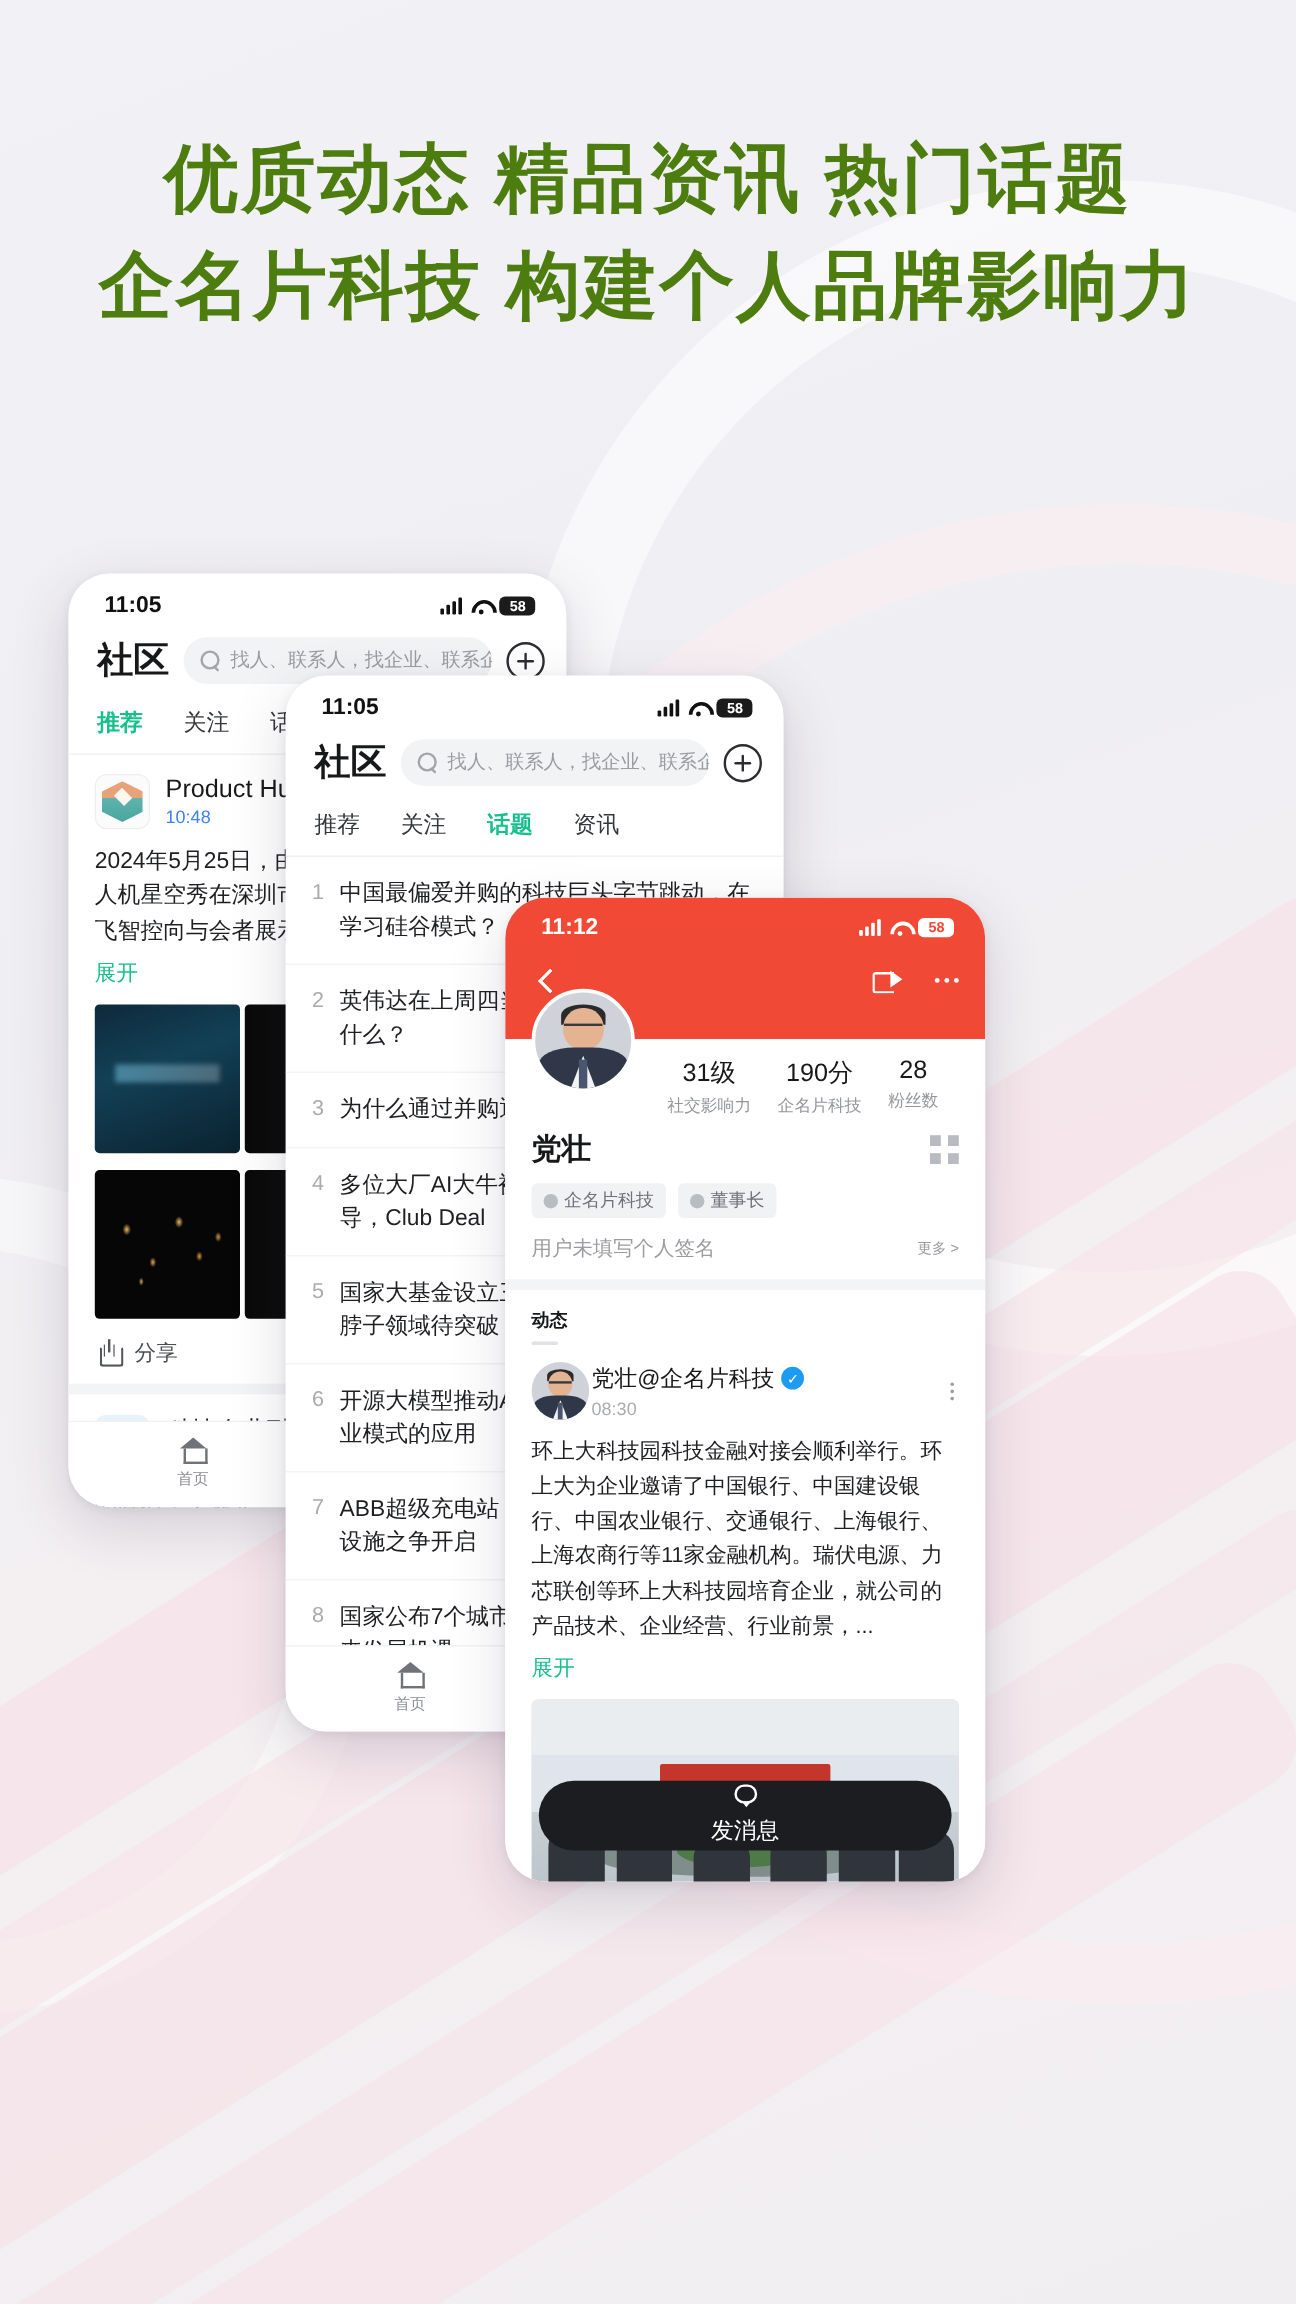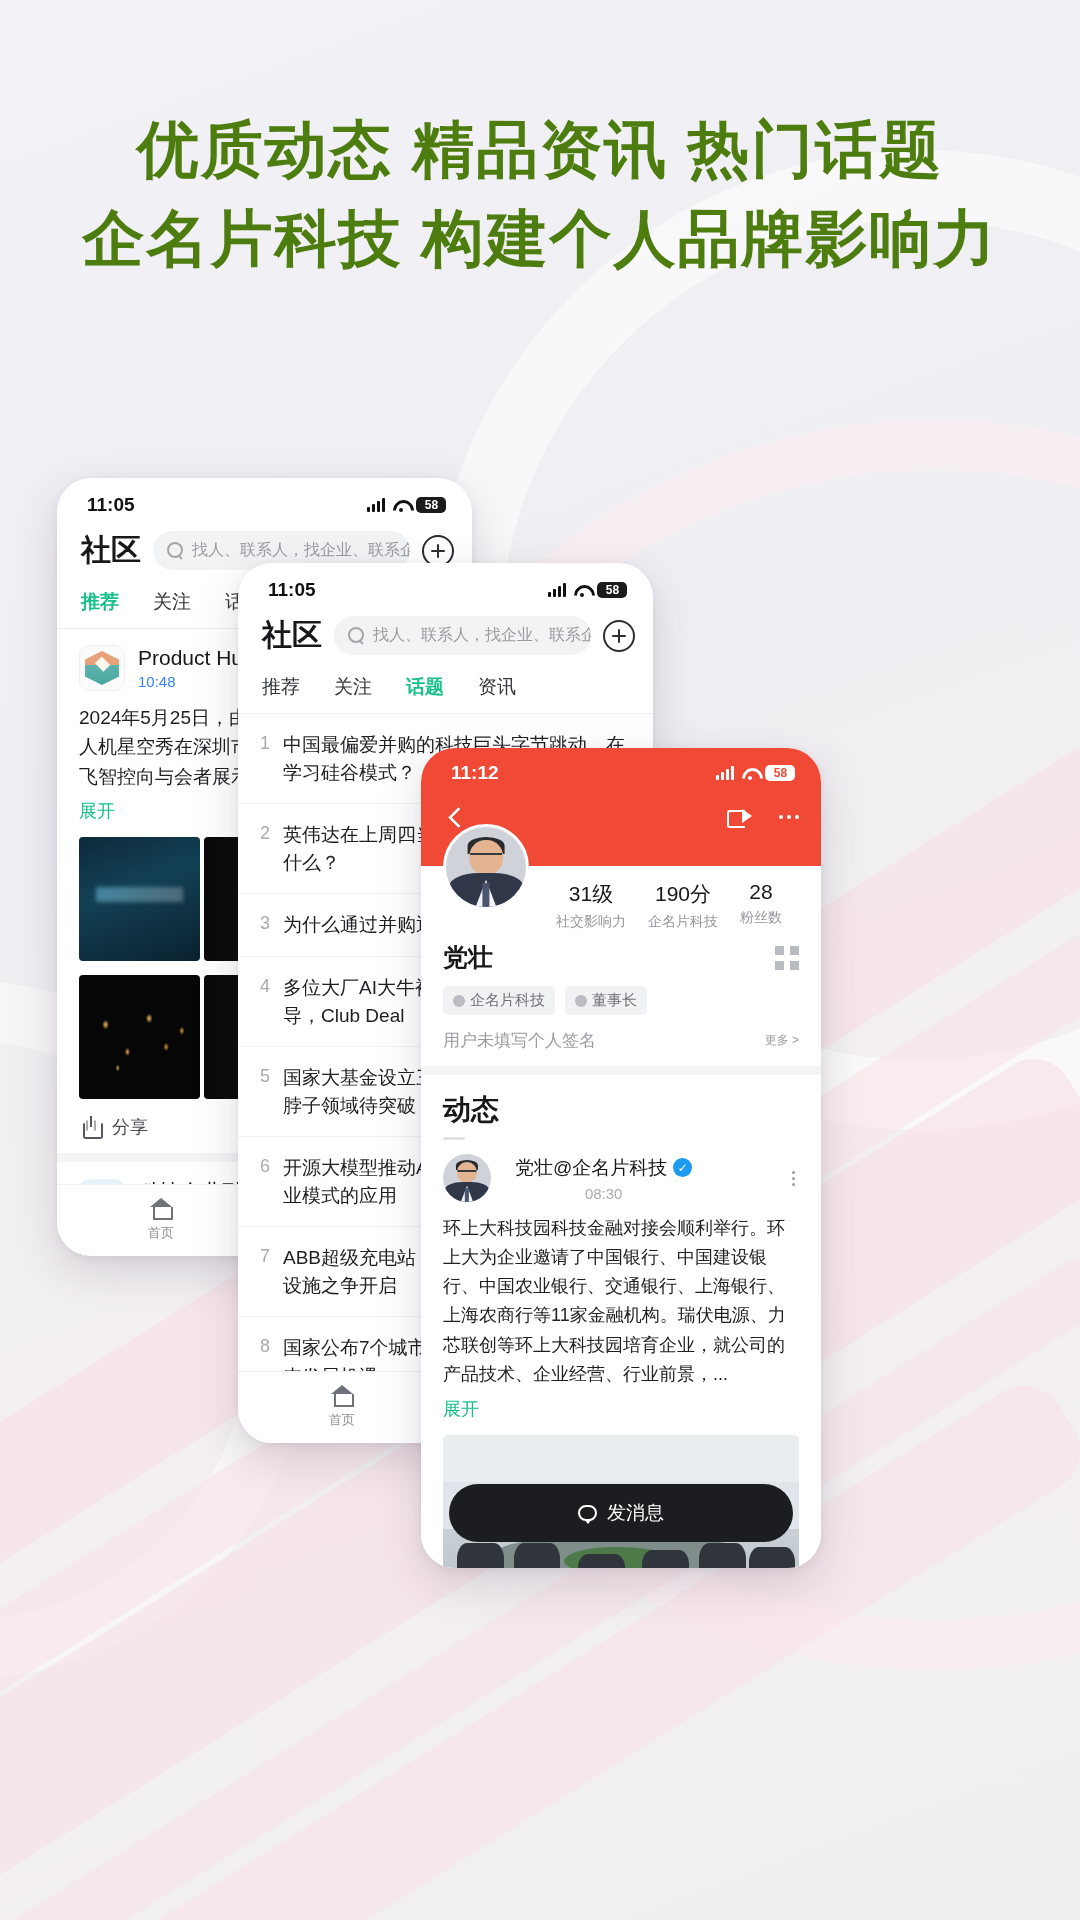--- a/index.html
+++ b/index.html
@@ -314,25 +314,25 @@
     display:flex; align-items:center; gap:5px;
     background:#f1f2f4; border-radius:5px; padding:5px 10px;
     font-size:15px; color:#6e7178;
   }
   .tag-dot { width:12px; height:12px; border-radius:50%; background:#b9bcc2; flex:0 0 auto; }
   .sig-row { display:flex; align-items:center; margin-top:14px; }
   .sig { font-size:17px; color:#9a9ca1;text-align:center; }
   .more { margin-left:auto; font-size:12px; color:#9a9ca1; }
 
   .sec-head { padding:16px 22px 0 22px; background:#fff; }
-  .sec-title { font-size:28px; font-weight:bold; color:#17181a; }
+  .sec-title { font-size:15px; font-weight:bold; color:#17181a; }
   .sec-bar { width:22px; height:3px; background:#e0e2e6; margin-top:8px; border-radius:2px; }
 
   .dyn-post { background:#fff; padding:14px 22px 0 22px; }
-  .dyn-head { display:flex; align-items:center; gap:24px;text-align:center; }
+  .dyn-head { display:flex; align-items:center; gap:2px; }
   .dyn-av {
     width:48px; height:48px; border-radius:50%; overflow:hidden;
     background:#cfd2d8; flex:0 0 auto; position:relative;
   }
   .dyn-name { font-size:19px; color:#17181a; display:flex; align-items:center; gap:6px; }
   .verif {
     width:19px; height:19px; border-radius:50%; background:#1d9bf0;
     color:#fff; font-size:12px; display:flex; align-items:center; justify-content:center;
     font-weight:bold;
   }
@@ -362,20 +362,21 @@
     background:#30353c; border-radius:22% 22% 0 0;
   }
   .mi-p.p1{left:4%}.mi-p.p2{left:20%}.mi-p.p3{left:38%;height:34%}
   .mi-p.p4{left:56%;height:36%}.mi-p.p5{left:72%}.mi-p.p6{left:86%;height:38%}
 
   .msg-bar {
     position:absolute; left:28px; right:28px; bottom:26px;
     height:58px; border-radius:29px; background:#1b1d20;
     display:flex; align-items:center; justify-content:center; gap:10px;
     z-index:5;
+    flex-direction:column;
   }
   .msg-bubble {
     width:19px; height:16px; border:2px solid #fff; border-radius:8px;
     position:relative;
   }
   .msg-bubble:after {
     content:""; position:absolute; left:4px; bottom:-5px;
     border-left:4px solid transparent; border-right:4px solid transparent;
     border-top:5px solid #fff;
   }

